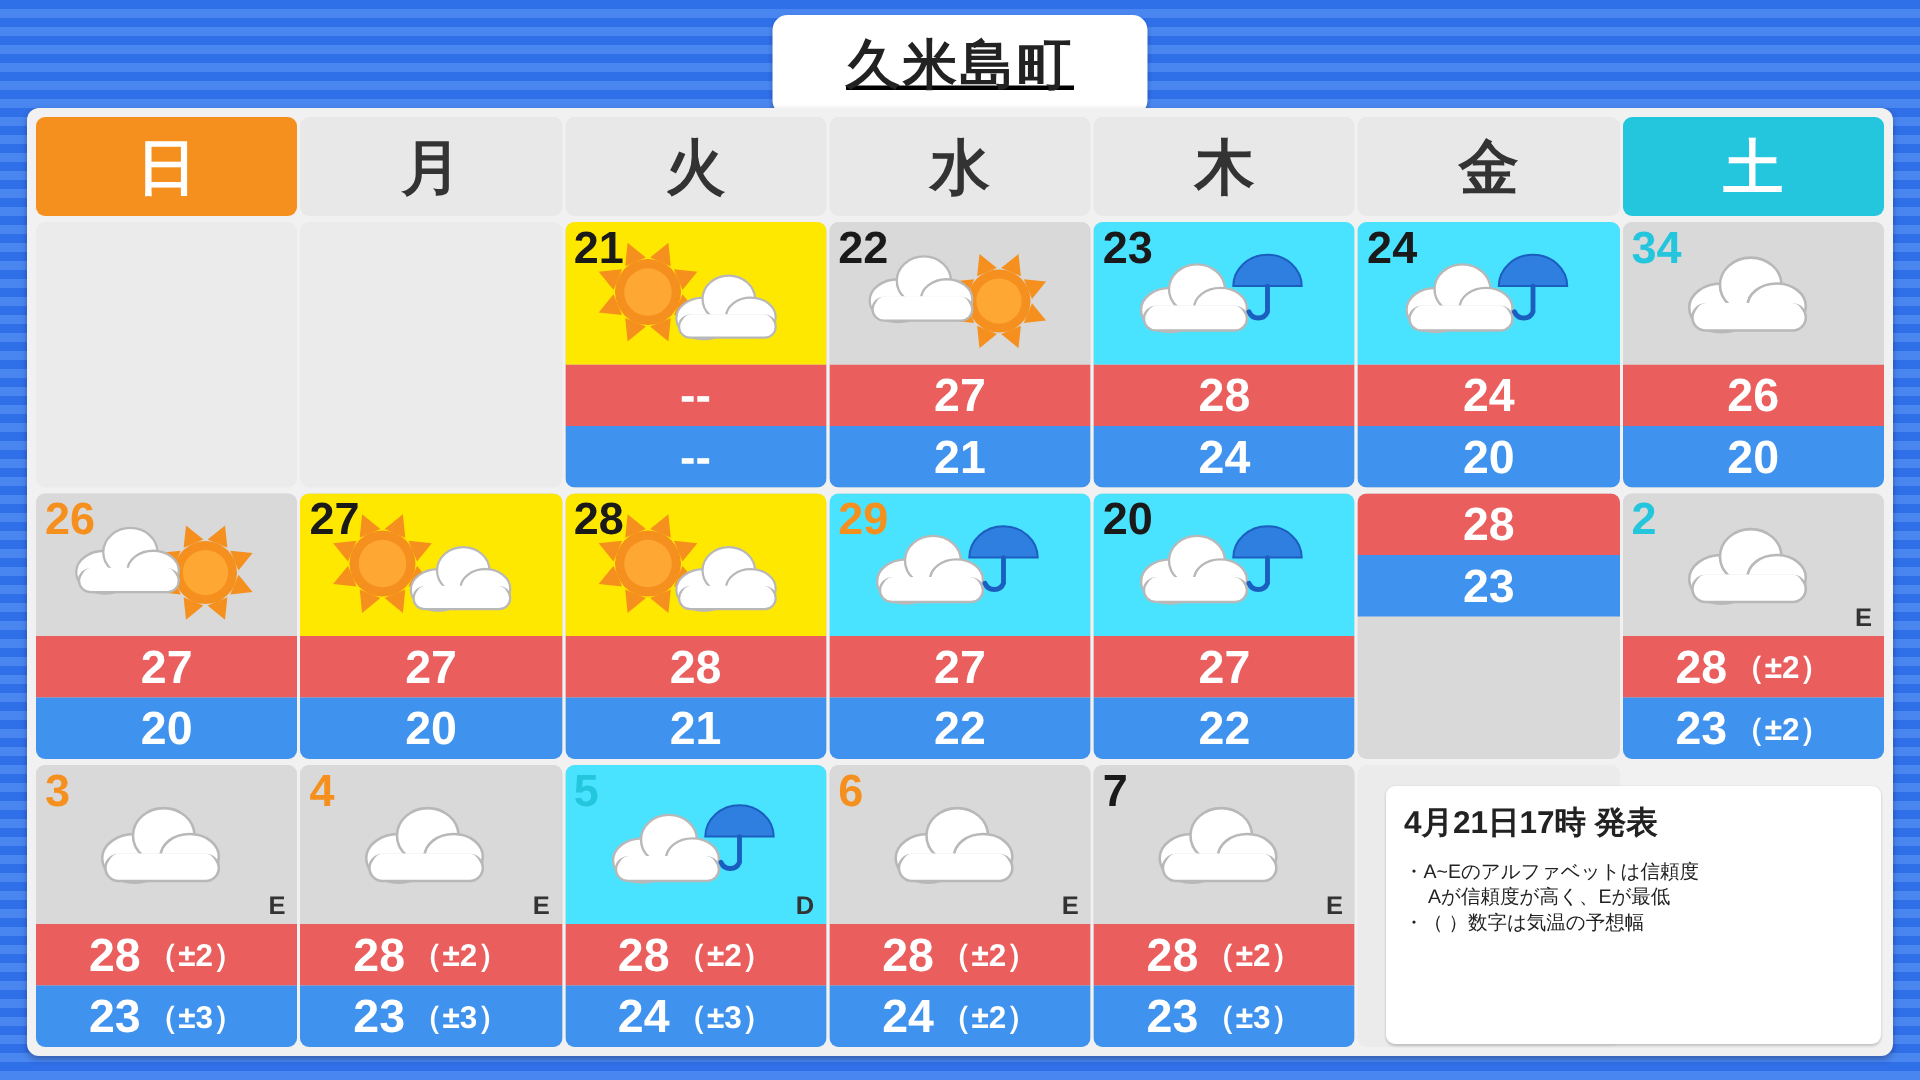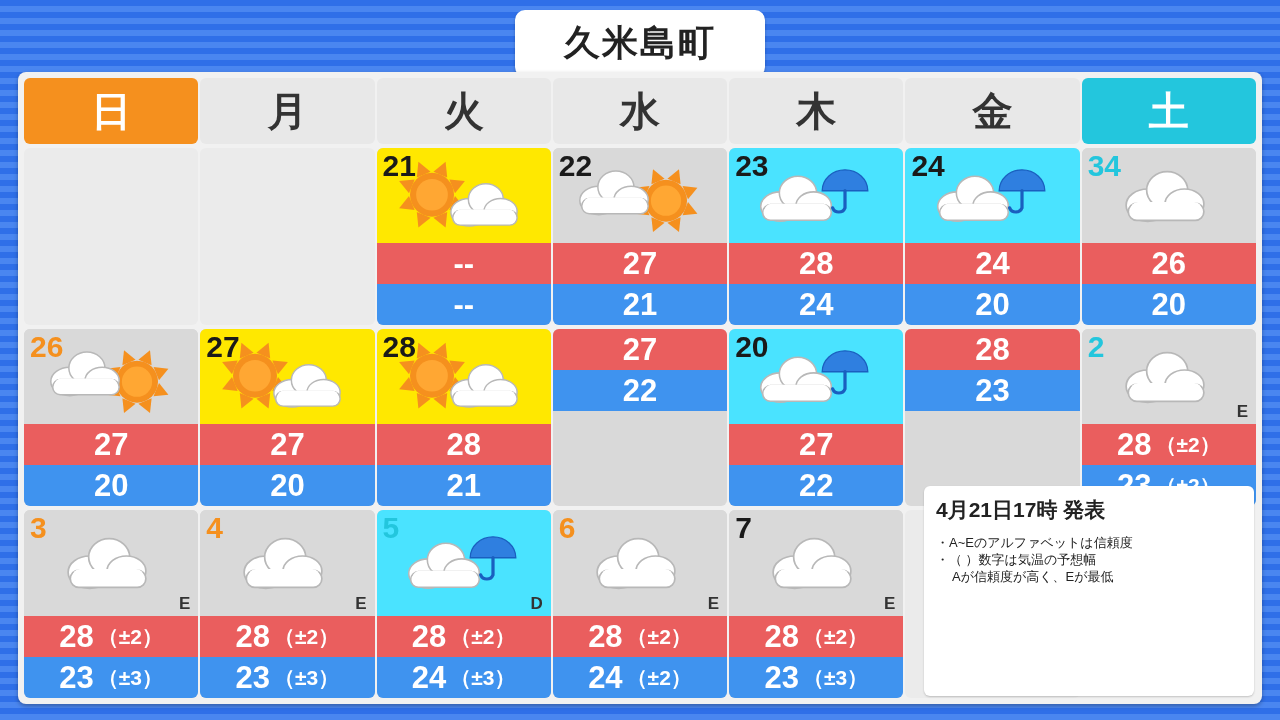--- a/index.html
+++ b/index.html
@@ -21,20 +21,21 @@
   
   #title-bar {
     position: absolute;
     top: 10px; left: 50%;
     transform: translateX(-50%);
     background: #ffffff;
     border: 3px solid #ffffff;
     border-radius: 10px;
     padding: 6px 46px;
     box-shadow: 0 2px 3px rgba(0,0,0,0.25);
+    text-decoration: underline;
   }
   #title-bar .t {
     font-size: 36px;
     font-weight: bold;
     color: #222;
     letter-spacing: 2px;
     white-space: nowrap;
   }
 
   
@@ -144,21 +145,21 @@
   .week.short { height: 188px; }
   .week.short .cell { }
   .week.short .temp { height: 41px; }
 
   
   #legend {
     position: absolute;
     right: 8px;
     bottom: 8px;
     width: 330px;
-    height: 210px;
+    height: 172px;
     background: #ffffff;
     border-radius: 6px;
     padding: 10px 12px;
     box-shadow: 0 1px 2px rgba(0,0,0,0.2);
   }
   #legend .issued {
     font-size: 21px;
     font-weight: bold;
     color: #222;
     margin-bottom: 10px;
@@ -438,30 +439,22 @@
             </div>
           </div>
           <div class="temp hi">
             <span>28</span>
           </div>
           <div class="temp lo">
             <span>21</span>
           </div>
         </div>
         <div class="cell">
-          <div class="temp hi">
-            <span>27</span>
-          </div>
-          <div class="temp lo">
-            <span>22</span>
-          </div>
-        </div>
-        <div class="cell">
           <div class="icon-area rain">
-            <div class="daynum">20</div>
+            <div class="daynum sun">29</div>
             <div class="wx">
               <svg width="168" height="86" viewBox="0 0 168 86">
                 <g transform="translate(64,46) scale(0.98)">
     <ellipse cx="-16" cy="6" rx="20" ry="15" fill="#ffffff" stroke="#b8b8b8" stroke-width="1.6"></ellipse>
     <ellipse cx="2" cy="-8" rx="19" ry="17" fill="#ffffff" stroke="#b8b8b8" stroke-width="1.6"></ellipse>
     <ellipse cx="18" cy="5" rx="18" ry="14" fill="#ffffff" stroke="#b8b8b8" stroke-width="1.6"></ellipse>
     <rect x="-34" y="4" width="70" height="16" rx="8" fill="#ffffff" stroke="#b8b8b8" stroke-width="1.6"></rect>
     <rect x="-32" y="3" width="66" height="14" rx="7" fill="#ffffff"></rect>
   </g>
                 <g transform="translate(113,36) scale(0.95)">
@@ -472,122 +465,148 @@
             </div>
           </div>
           <div class="temp hi">
             <span>27</span>
           </div>
           <div class="temp lo">
             <span>22</span>
           </div>
         </div>
         <div class="cell">
-          <div class="temp hi">
-            <span>28</span>
-          </div>
-          <div class="temp lo">
-            <span>23</span>
-          </div>
-        </div>
-        <div class="cell">
-          <div class="icon-area cloudy">
-            <div class="daynum sat">2</div>
-            <div class="wx">
-              <svg width="168" height="86" viewBox="0 0 168 86">
-                <g transform="translate(80,44) scale(1.08)">
-    <ellipse cx="-16" cy="6" rx="20" ry="15" fill="#ffffff" stroke="#b8b8b8" stroke-width="1.6"></ellipse>
-    <ellipse cx="2" cy="-8" rx="19" ry="17" fill="#ffffff" stroke="#b8b8b8" stroke-width="1.6"></ellipse>
-    <ellipse cx="18" cy="5" rx="18" ry="14" fill="#ffffff" stroke="#b8b8b8" stroke-width="1.6"></ellipse>
-    <rect x="-34" y="4" width="70" height="16" rx="8" fill="#ffffff" stroke="#b8b8b8" stroke-width="1.6"></rect>
-    <rect x="-32" y="3" width="66" height="14" rx="7" fill="#ffffff"></rect>
-  </g>
-              </svg>
-            </div>
-            <div class="conf">E</div>
-          </div>
-          <div class="temp hi">
-            <span>28</span>
-            <span class="pm">（±2）</span>
-          </div>
-          <div class="temp lo">
-            <span>23</span>
-            <span class="pm">（±2）</span>
-          </div>
-        </div>
-      </div>
-      <div class="week short">
-        <div class="cell">
-          <div class="icon-area cloudy">
-            <div class="daynum sun">3</div>
-            <div class="wx">
-              <svg width="168" height="86" viewBox="0 0 168 86">
-                <g transform="translate(80,44) scale(1.08)">
-    <ellipse cx="-16" cy="6" rx="20" ry="15" fill="#ffffff" stroke="#b8b8b8" stroke-width="1.6"></ellipse>
-    <ellipse cx="2" cy="-8" rx="19" ry="17" fill="#ffffff" stroke="#b8b8b8" stroke-width="1.6"></ellipse>
-    <ellipse cx="18" cy="5" rx="18" ry="14" fill="#ffffff" stroke="#b8b8b8" stroke-width="1.6"></ellipse>
-    <rect x="-34" y="4" width="70" height="16" rx="8" fill="#ffffff" stroke="#b8b8b8" stroke-width="1.6"></rect>
-    <rect x="-32" y="3" width="66" height="14" rx="7" fill="#ffffff"></rect>
-  </g>
-              </svg>
-            </div>
-            <div class="conf">E</div>
-          </div>
-          <div class="temp hi">
-            <span>28</span>
-            <span class="pm">（±2）</span>
-          </div>
-          <div class="temp lo">
-            <span>23</span>
-            <span class="pm">（±3）</span>
-          </div>
-        </div>
-        <div class="cell">
-          <div class="icon-area cloudy">
-            <div class="daynum sun">4</div>
-            <div class="wx">
-              <svg width="168" height="86" viewBox="0 0 168 86">
-                <g transform="translate(80,44) scale(1.08)">
-    <ellipse cx="-16" cy="6" rx="20" ry="15" fill="#ffffff" stroke="#b8b8b8" stroke-width="1.6"></ellipse>
-    <ellipse cx="2" cy="-8" rx="19" ry="17" fill="#ffffff" stroke="#b8b8b8" stroke-width="1.6"></ellipse>
-    <ellipse cx="18" cy="5" rx="18" ry="14" fill="#ffffff" stroke="#b8b8b8" stroke-width="1.6"></ellipse>
-    <rect x="-34" y="4" width="70" height="16" rx="8" fill="#ffffff" stroke="#b8b8b8" stroke-width="1.6"></rect>
-    <rect x="-32" y="3" width="66" height="14" rx="7" fill="#ffffff"></rect>
-  </g>
-              </svg>
-            </div>
-            <div class="conf">E</div>
-          </div>
-          <div class="temp hi">
-            <span>28</span>
-            <span class="pm">（±2）</span>
-          </div>
-          <div class="temp lo">
-            <span>23</span>
-            <span class="pm">（±3）</span>
-          </div>
-        </div>
-        <div class="cell">
           <div class="icon-area rain">
-            <div class="daynum sat">5</div>
+            <div class="daynum">20</div>
             <div class="wx">
               <svg width="168" height="86" viewBox="0 0 168 86">
                 <g transform="translate(64,46) scale(0.98)">
     <ellipse cx="-16" cy="6" rx="20" ry="15" fill="#ffffff" stroke="#b8b8b8" stroke-width="1.6"></ellipse>
     <ellipse cx="2" cy="-8" rx="19" ry="17" fill="#ffffff" stroke="#b8b8b8" stroke-width="1.6"></ellipse>
     <ellipse cx="18" cy="5" rx="18" ry="14" fill="#ffffff" stroke="#b8b8b8" stroke-width="1.6"></ellipse>
     <rect x="-34" y="4" width="70" height="16" rx="8" fill="#ffffff" stroke="#b8b8b8" stroke-width="1.6"></rect>
     <rect x="-32" y="3" width="66" height="14" rx="7" fill="#ffffff"></rect>
   </g>
                 <g transform="translate(113,36) scale(0.95)">
     <path d="M-24 0 a24 22 0 0 1 48 0 z" fill="#2f7fe0" stroke="#1a5fbf" stroke-width="1.4"></path>
     <path d="M0 0 L0 18 a7 7 0 0 1 -13 0" fill="none" stroke="#1a5fbf" stroke-width="3.4" stroke-linecap="round"></path>
   </g>
               </svg>
             </div>
+          </div>
+          <div class="temp hi">
+            <span>27</span>
+          </div>
+          <div class="temp lo">
+            <span>22</span>
+          </div>
+        </div>
+        <div class="cell">
+          <div class="temp hi">
+            <span>28</span>
+          </div>
+          <div class="temp lo">
+            <span>23</span>
+          </div>
+        </div>
+        <div class="cell">
+          <div class="icon-area cloudy">
+            <div class="daynum sat">2</div>
+            <div class="wx">
+              <svg width="168" height="86" viewBox="0 0 168 86">
+                <g transform="translate(80,44) scale(1.08)">
+    <ellipse cx="-16" cy="6" rx="20" ry="15" fill="#ffffff" stroke="#b8b8b8" stroke-width="1.6"></ellipse>
+    <ellipse cx="2" cy="-8" rx="19" ry="17" fill="#ffffff" stroke="#b8b8b8" stroke-width="1.6"></ellipse>
+    <ellipse cx="18" cy="5" rx="18" ry="14" fill="#ffffff" stroke="#b8b8b8" stroke-width="1.6"></ellipse>
+    <rect x="-34" y="4" width="70" height="16" rx="8" fill="#ffffff" stroke="#b8b8b8" stroke-width="1.6"></rect>
+    <rect x="-32" y="3" width="66" height="14" rx="7" fill="#ffffff"></rect>
+  </g>
+              </svg>
+            </div>
+            <div class="conf">E</div>
+          </div>
+          <div class="temp hi">
+            <span>28</span>
+            <span class="pm">（±2）</span>
+          </div>
+          <div class="temp lo">
+            <span>23</span>
+            <span class="pm">（±2）</span>
+          </div>
+        </div>
+      </div>
+      <div class="week short">
+        <div class="cell">
+          <div class="icon-area cloudy">
+            <div class="daynum sun">3</div>
+            <div class="wx">
+              <svg width="168" height="86" viewBox="0 0 168 86">
+                <g transform="translate(80,44) scale(1.08)">
+    <ellipse cx="-16" cy="6" rx="20" ry="15" fill="#ffffff" stroke="#b8b8b8" stroke-width="1.6"></ellipse>
+    <ellipse cx="2" cy="-8" rx="19" ry="17" fill="#ffffff" stroke="#b8b8b8" stroke-width="1.6"></ellipse>
+    <ellipse cx="18" cy="5" rx="18" ry="14" fill="#ffffff" stroke="#b8b8b8" stroke-width="1.6"></ellipse>
+    <rect x="-34" y="4" width="70" height="16" rx="8" fill="#ffffff" stroke="#b8b8b8" stroke-width="1.6"></rect>
+    <rect x="-32" y="3" width="66" height="14" rx="7" fill="#ffffff"></rect>
+  </g>
+              </svg>
+            </div>
+            <div class="conf">E</div>
+          </div>
+          <div class="temp hi">
+            <span>28</span>
+            <span class="pm">（±2）</span>
+          </div>
+          <div class="temp lo">
+            <span>23</span>
+            <span class="pm">（±3）</span>
+          </div>
+        </div>
+        <div class="cell">
+          <div class="icon-area cloudy">
+            <div class="daynum sun">4</div>
+            <div class="wx">
+              <svg width="168" height="86" viewBox="0 0 168 86">
+                <g transform="translate(80,44) scale(1.08)">
+    <ellipse cx="-16" cy="6" rx="20" ry="15" fill="#ffffff" stroke="#b8b8b8" stroke-width="1.6"></ellipse>
+    <ellipse cx="2" cy="-8" rx="19" ry="17" fill="#ffffff" stroke="#b8b8b8" stroke-width="1.6"></ellipse>
+    <ellipse cx="18" cy="5" rx="18" ry="14" fill="#ffffff" stroke="#b8b8b8" stroke-width="1.6"></ellipse>
+    <rect x="-34" y="4" width="70" height="16" rx="8" fill="#ffffff" stroke="#b8b8b8" stroke-width="1.6"></rect>
+    <rect x="-32" y="3" width="66" height="14" rx="7" fill="#ffffff"></rect>
+  </g>
+              </svg>
+            </div>
+            <div class="conf">E</div>
+          </div>
+          <div class="temp hi">
+            <span>28</span>
+            <span class="pm">（±2）</span>
+          </div>
+          <div class="temp lo">
+            <span>23</span>
+            <span class="pm">（±3）</span>
+          </div>
+        </div>
+        <div class="cell">
+          <div class="icon-area rain">
+            <div class="daynum sat">5</div>
+            <div class="wx">
+              <svg width="168" height="86" viewBox="0 0 168 86">
+                <g transform="translate(64,46) scale(0.98)">
+    <ellipse cx="-16" cy="6" rx="20" ry="15" fill="#ffffff" stroke="#b8b8b8" stroke-width="1.6"></ellipse>
+    <ellipse cx="2" cy="-8" rx="19" ry="17" fill="#ffffff" stroke="#b8b8b8" stroke-width="1.6"></ellipse>
+    <ellipse cx="18" cy="5" rx="18" ry="14" fill="#ffffff" stroke="#b8b8b8" stroke-width="1.6"></ellipse>
+    <rect x="-34" y="4" width="70" height="16" rx="8" fill="#ffffff" stroke="#b8b8b8" stroke-width="1.6"></rect>
+    <rect x="-32" y="3" width="66" height="14" rx="7" fill="#ffffff"></rect>
+  </g>
+                <g transform="translate(113,36) scale(0.95)">
+    <path d="M-24 0 a24 22 0 0 1 48 0 z" fill="#2f7fe0" stroke="#1a5fbf" stroke-width="1.4"></path>
+    <path d="M0 0 L0 18 a7 7 0 0 1 -13 0" fill="none" stroke="#1a5fbf" stroke-width="3.4" stroke-linecap="round"></path>
+  </g>
+              </svg>
+            </div>
             <div class="conf">D</div>
           </div>
           <div class="temp hi">
             <span>28</span>
             <span class="pm">（±2）</span>
           </div>
           <div class="temp lo">
             <span>24</span>
             <span class="pm">（±3）</span>
           </div>
@@ -643,17 +662,17 @@
           </div>
         </div>
         <div class="cell empty"></div>
         <div class="cell" style="background: transparent;"></div>
       </div>
     </div>
 
   <div id="legend">
     <div class="issued">4月21日17時 発表</div>
     <div class="line">・A~Eのアルファベットは信頼度</div>
+    <div class="line indent">Aが信頼度が高く、Eが最低</div>
     <div class="line">・（ ）数字は気温の予想幅</div>
-    <div class="line indent">Aが信頼度が高く、Eが最低</div>
   </div>
 
 </div>
 
 </body></html>

